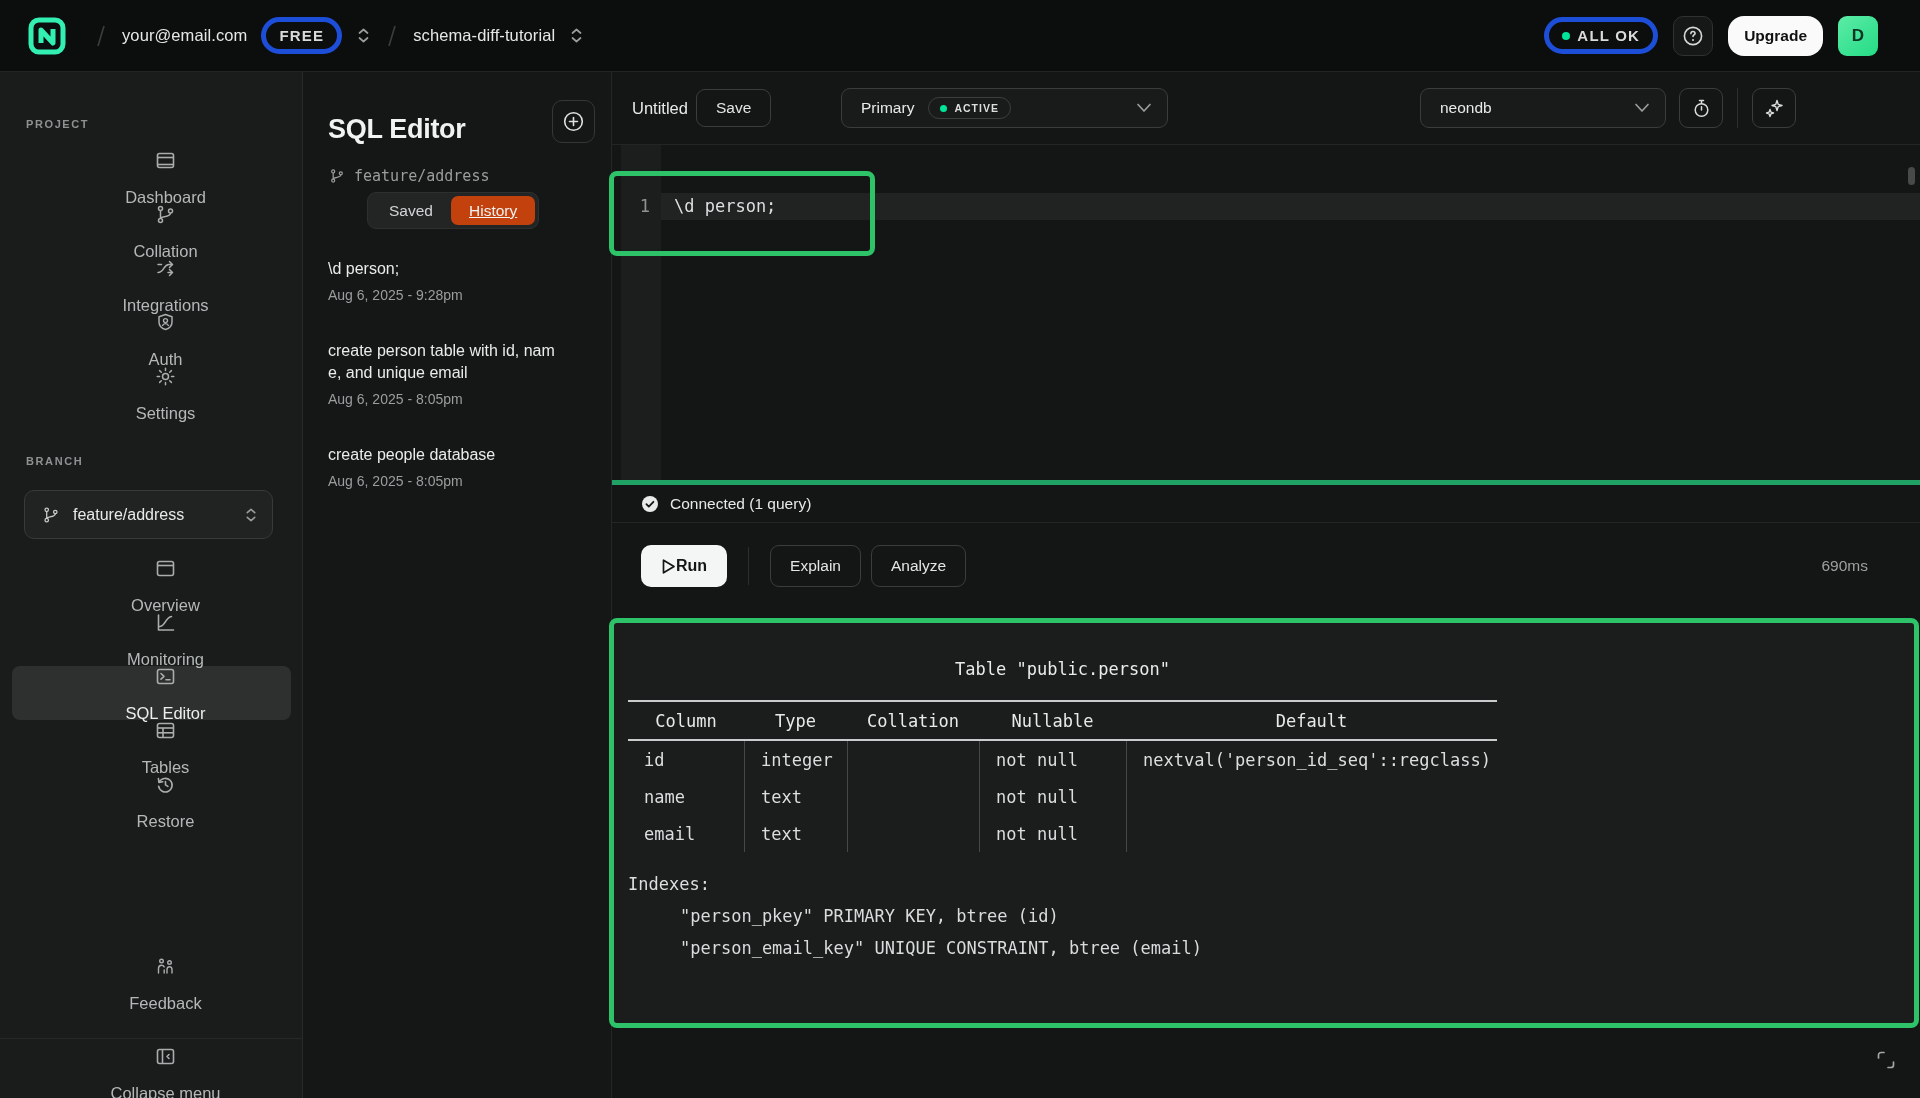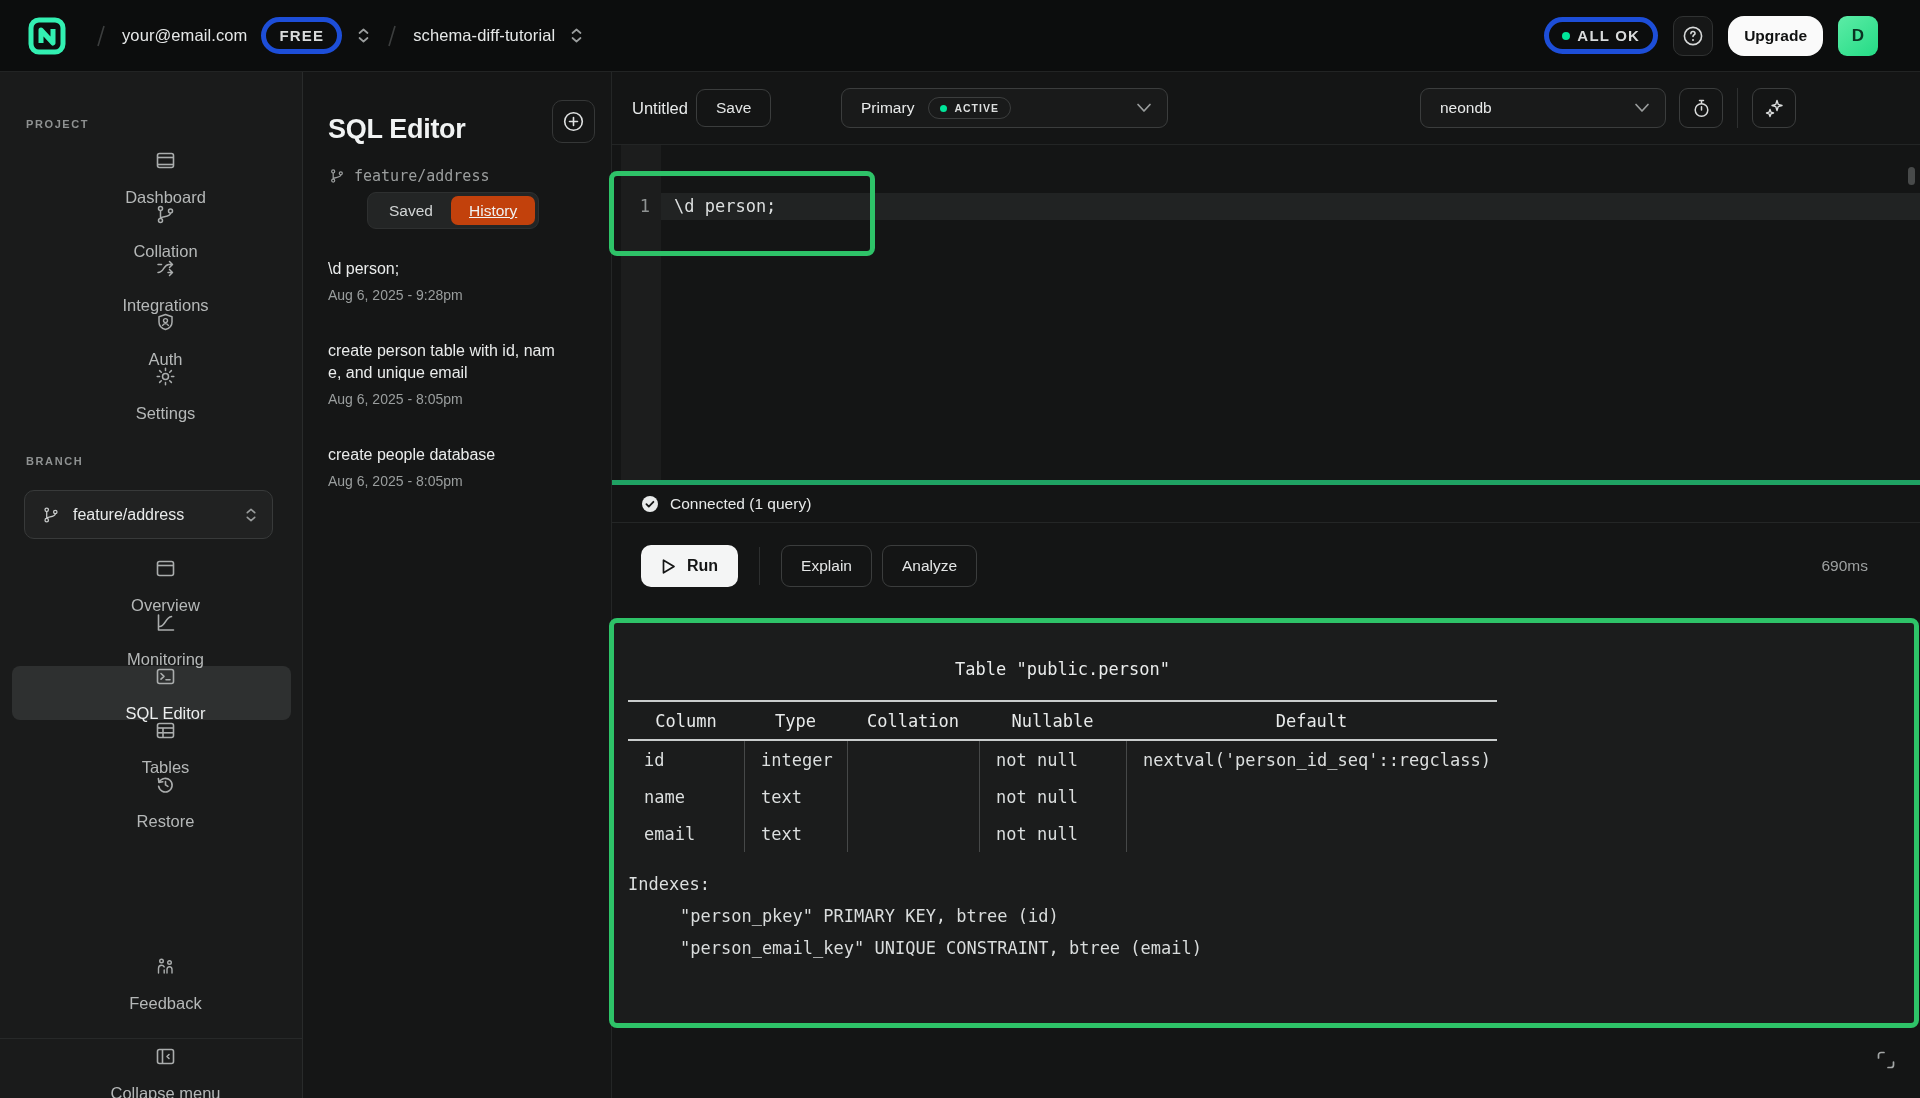--- a/index.html
+++ b/index.html
@@ -162,21 +162,21 @@
     border-bottom:1px solid #242626; display:flex; align-items:center; gap:11px; padding-left:29px;
   }
   .connected-text { font-size:15.5px; color:#e7e9e9; }
   .toolbar {
     position:absolute; top:451px; left:0; width:100%; height:86px;
     display:flex; align-items:center; padding:0 52px 0 29px;
   }
   .run-btn {
     height:42px; padding:0 20px; border:none; border-radius:10px; background:#f4f5f5;
     color:#151616; font-size:16px; font-weight:600; font-family:inherit; cursor:pointer;
-    display:flex; align-items:center; gap:11px;
+    display:flex; align-items:center; gap:0;
   }
   .tb-sep { width:1px; height:38px; background:#2d2f2f; margin:0 21px; }
   .toolbar .ghost-btn { height:42px; margin-right:10px; }
   .duration { margin-left:auto; font-size:15.5px; color:#9da0a0; }
 
   
   .results { position:absolute; top:537px; left:0; width:100%; height:489px; }
   .results-box {
     position:absolute; left:-3px; top:9px; width:1310px; height:410px;
     border:5px solid #2ec368; border-radius:8px; background:#1b1c1c;

